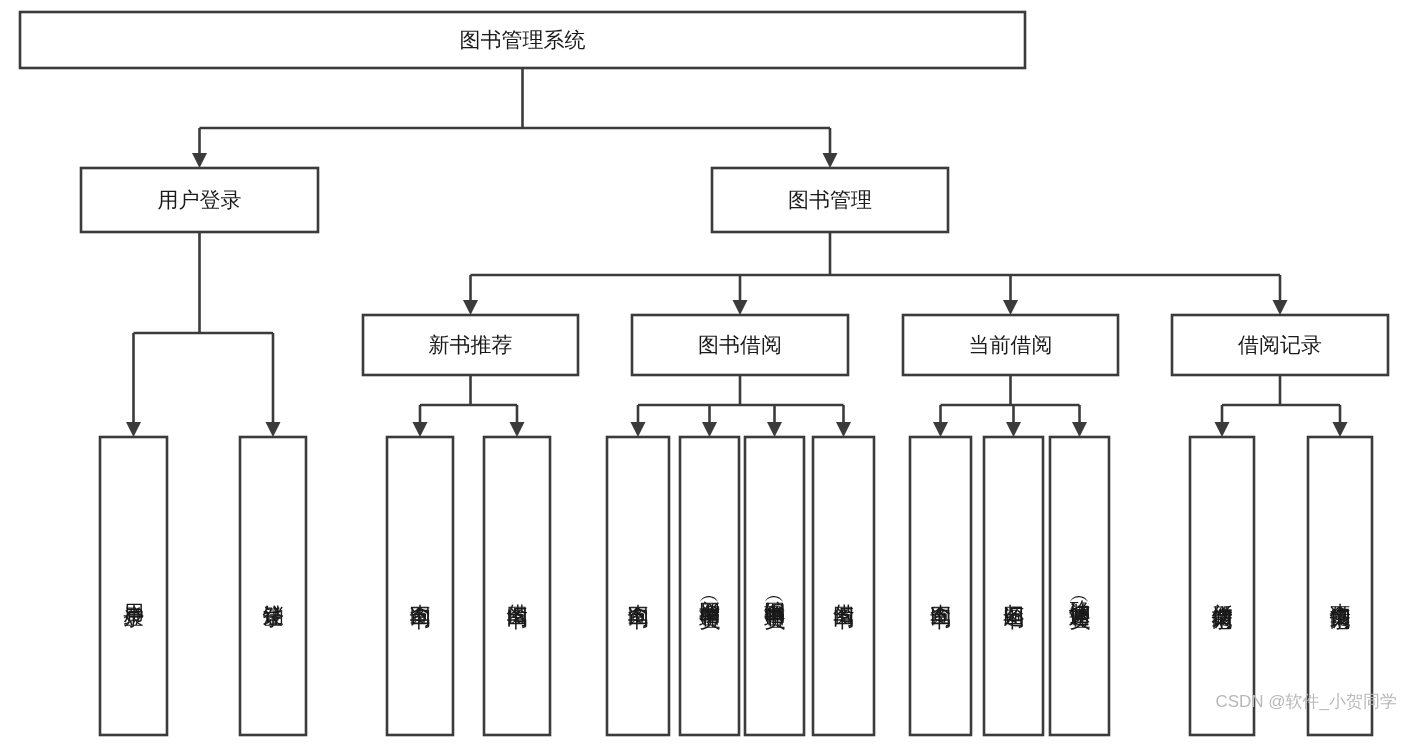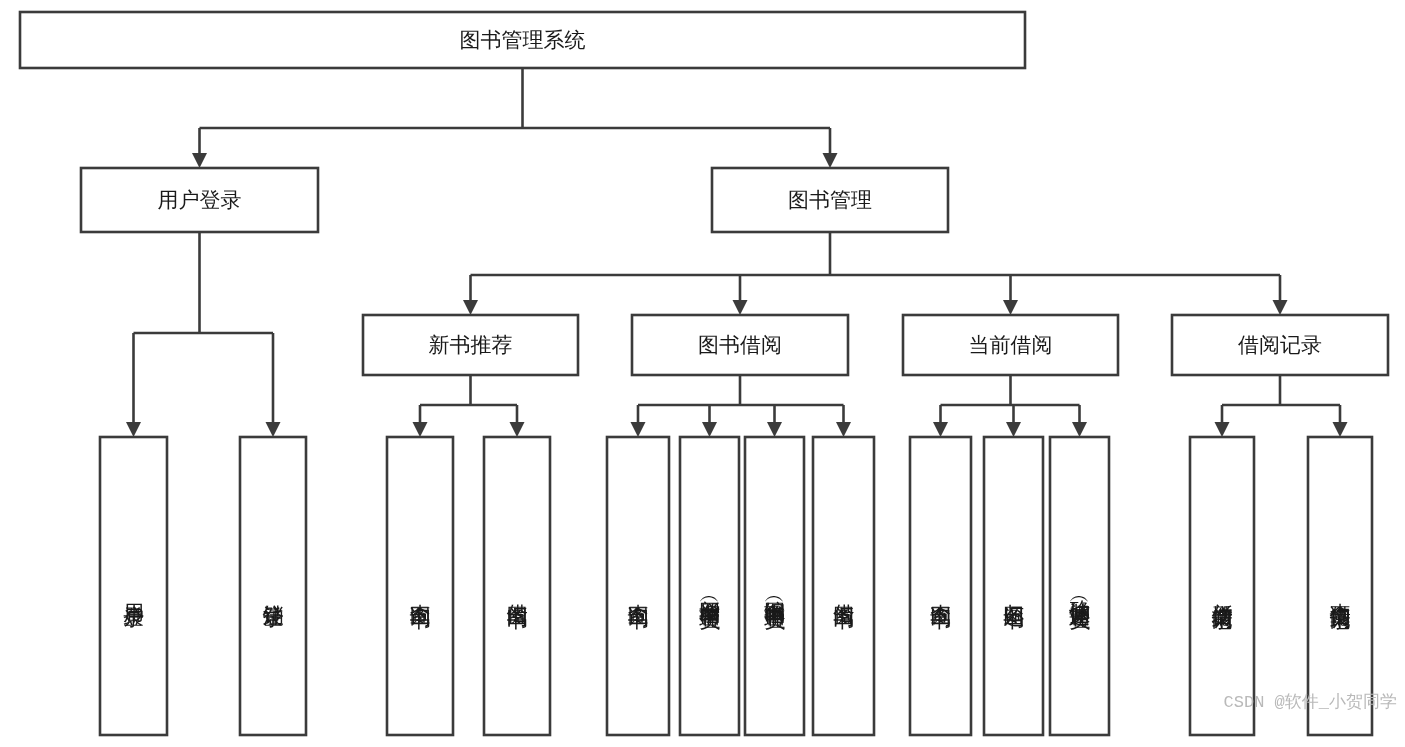--- a/index.html
+++ b/index.html
@@ -62,21 +62,21 @@
     font-size: 21px;
     line-height: 1.06;
     color: #1a1a1a;
     letter-spacing: 1.5px;
     white-space: nowrap;
   }
   .watermark {
     position: absolute;
     right: 8px;
     bottom: 6px;
-    font-family: Liberation Mono, monospace;
+    font-family: Liberation Sans, sans-serif;
     font-size: 17px;
     color: #b9b9b9;
     white-space: nowrap;
   }
 </style>
 </head>
 <body>
 
 <div id="diagram-root">
 

